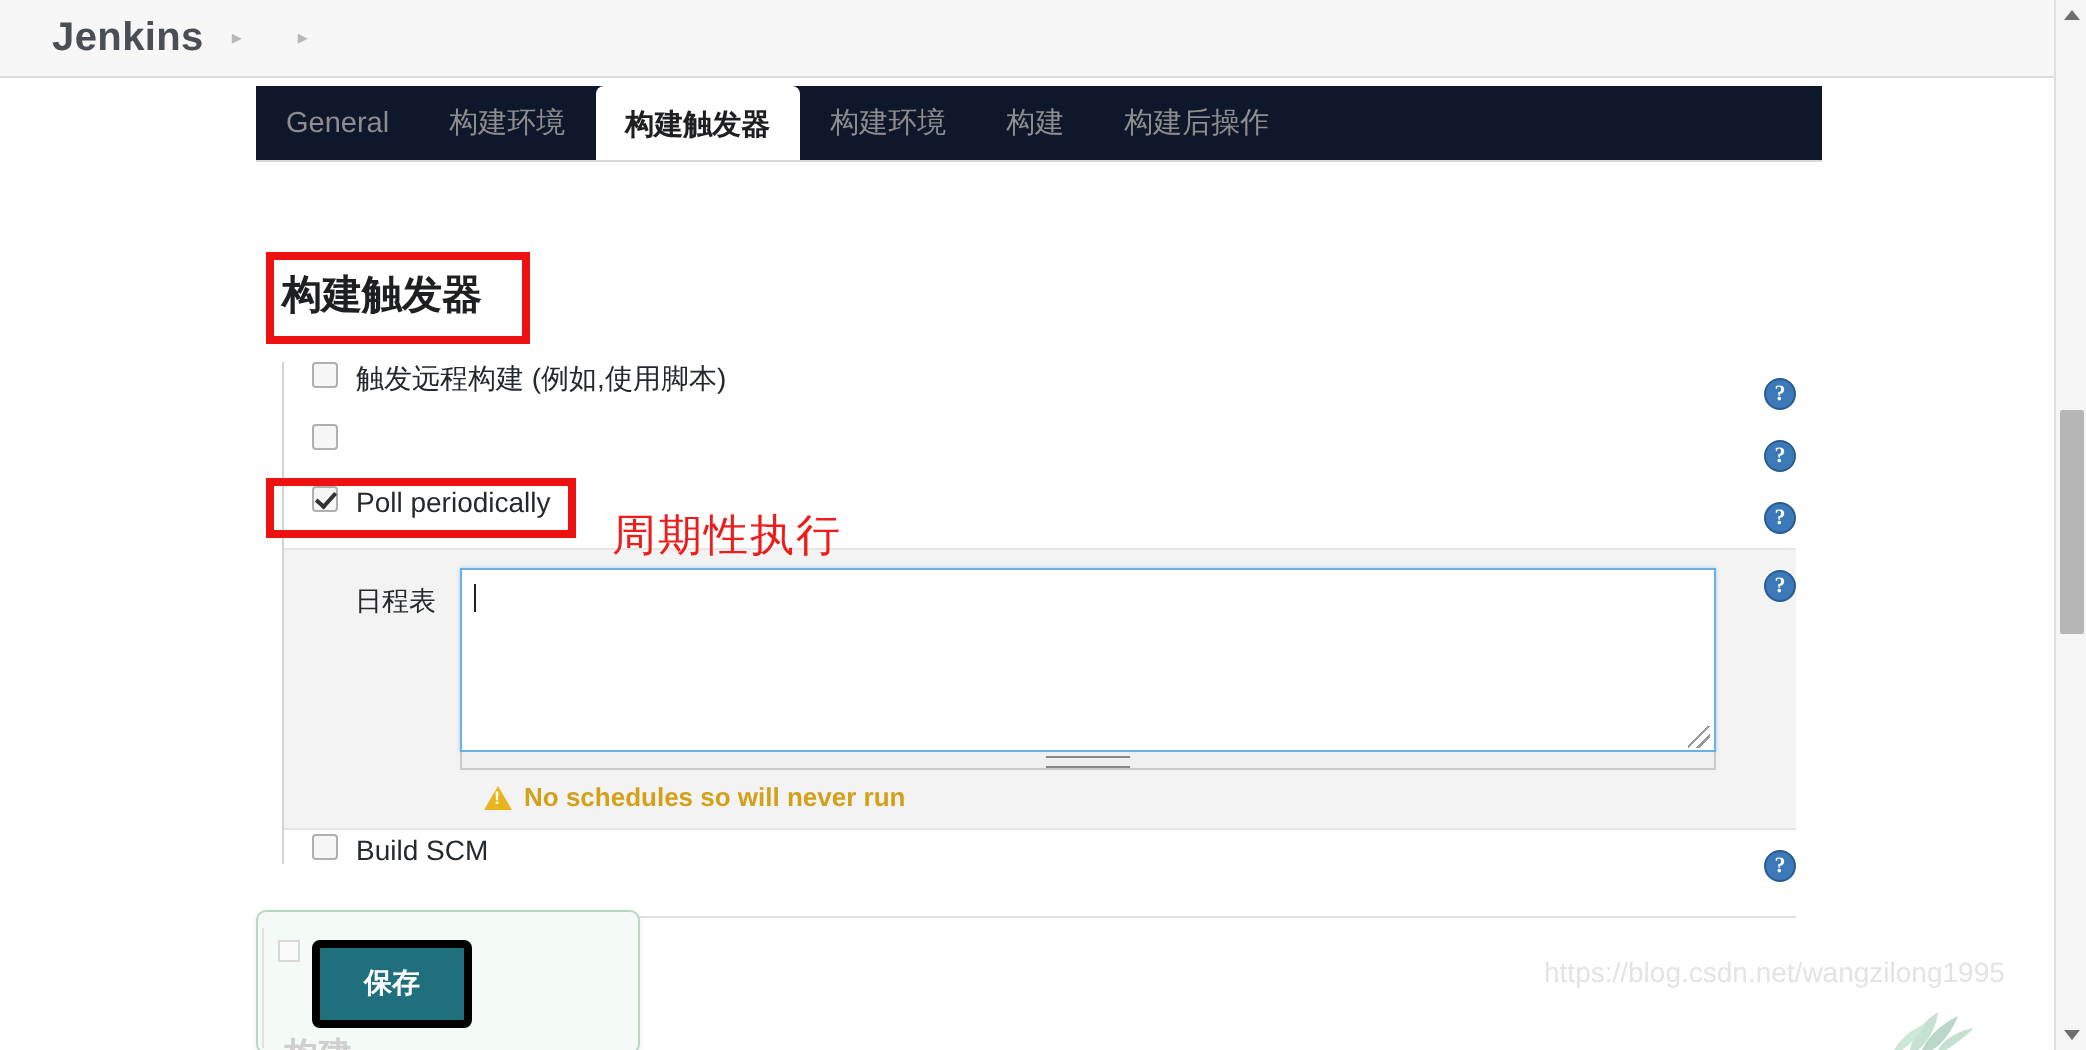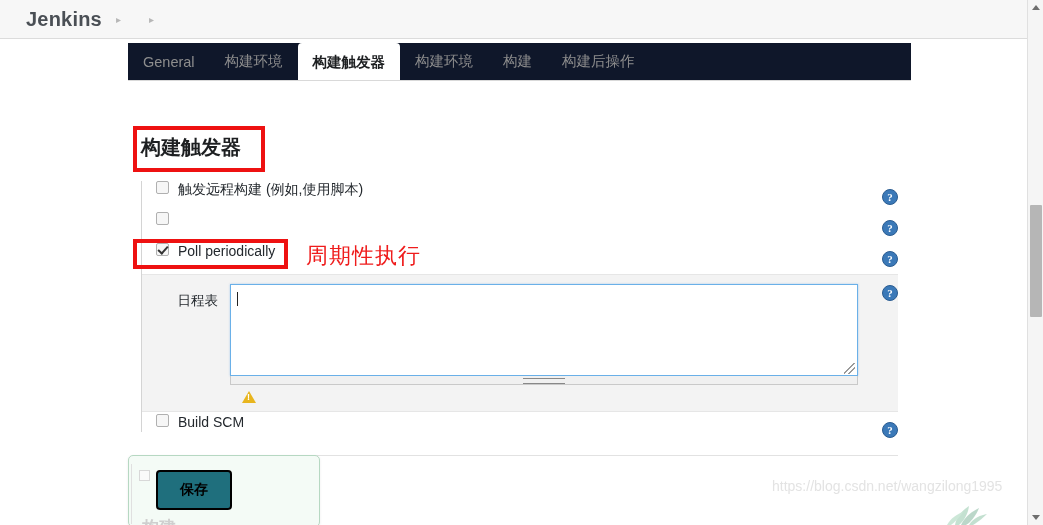--- a/index.html
+++ b/index.html
@@ -268,24 +268,24 @@
   }
   .btn {
     font-size: 14px;
     border-radius: 4px;
     cursor: pointer;
     white-space: nowrap;
     text-align: center;
   }
   .btn-save {
     background: #1f6f7d;
-    color: #000000;
+    color: #ffffff;
     padding: 9px 22px;
     font-weight: bold;
-    border: 2px solid #000000;
+    border: 4px solid #000000;
   }
   .btn-apply {
     background: #cfe4f5;
     color: #31424f;
     padding: 9px 20px;
     border: 1px solid #76a7cd;
   }
   .ghost-ck {
     position: absolute; left: 10px; top: 14px;
     width: 11px; height: 11px;
@@ -398,20 +398,21 @@
             <div class="textarea-wrap">
               <div class="schedule-box">
                 <span class="caret"></span>
                 <span class="resize-grip"></span>
               </div>
               <div class="hscroll"></div>
             </div>
           </div>
           <div class="warn-row">
             <span class="warn-icon"></span>
+            <span class="warn-text">No schedules so will never run</span>
           </div>
         </div>
 
         <div class="ck-row" style="margin-top:2px;">
           <span class="ck"></span>
           <span class="ck-label">Build SCM</span>
           <span class="help-icon" style="top:8px;">?</span>
         </div>
 
         <div class="hr-sep"></div>
@@ -419,21 +420,21 @@
         <div class="section-heading" style="padding-left:0;margin-top:13px;">构建环境</div>
 
         <div style="position:relative;height:60px;">
           
           
         </div>
       </div>
 
       <div class="redbox" id="redbox-periodic"></div>
 
-      <div class="annotation-text" style="left:178px;top:160px;">周期性执行</div>
+      <div class="annotation-text" style="left:178px;top:172px;">周期性执行</div>
 
     </div>
   </div>
 
   <div class="save-panel">
     <div class="ghost-rule"></div>
     <div class="ghost-ck"></div>
     <div class="save-panel-inner">
       <button class="btn btn-save">保存</button>
     </div>

